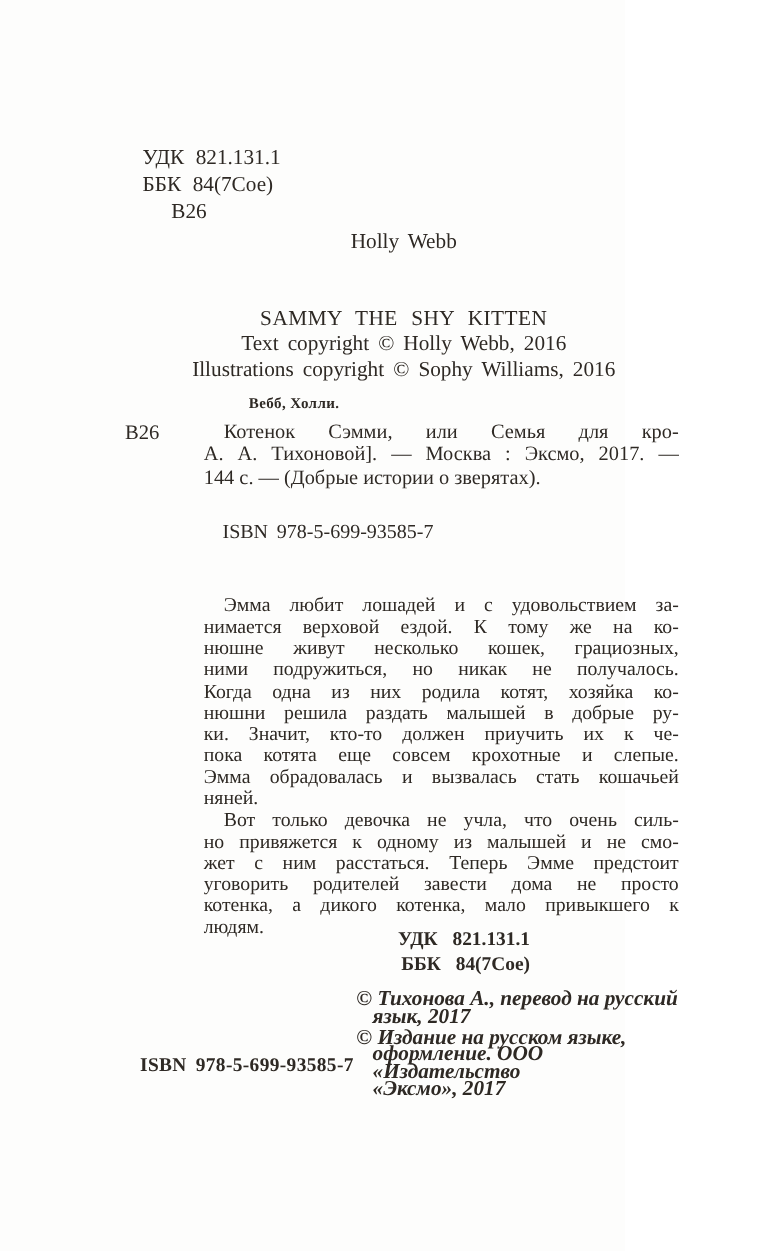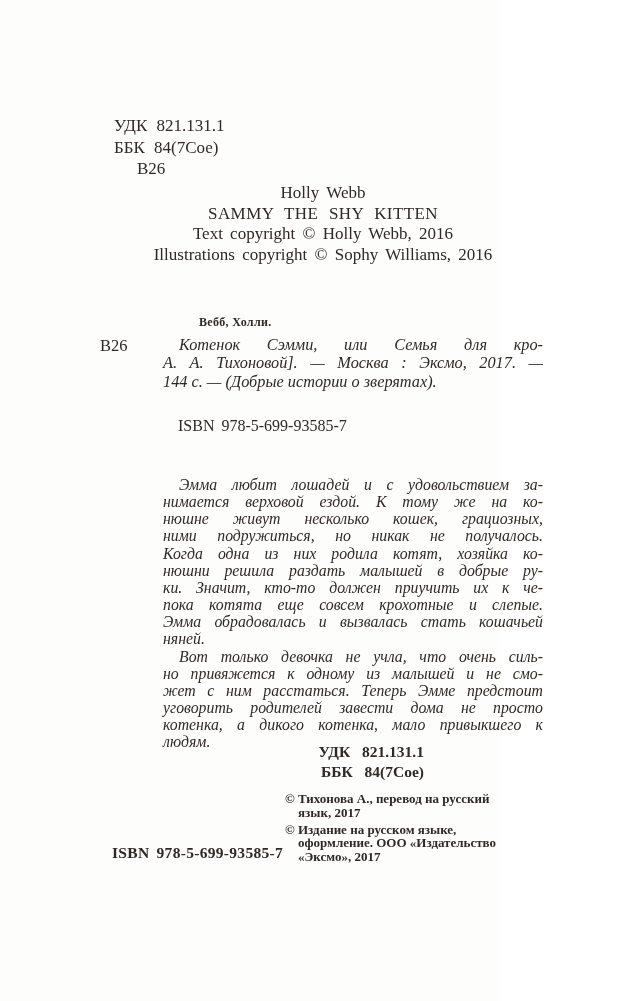--- a/index.html
+++ b/index.html
@@ -16,51 +16,51 @@
     position: absolute; left: 114px; top: 115px;
     font-size: 17px; line-height: 21.5px; word-spacing: 5px; white-space: nowrap;
   }
   .code-indent { padding-left: 23px; }
 
   .header {
     position: absolute; left: 100px; top: 183px; width: 446px;
     text-align: center; font-size: 17px; line-height: 20.6px; word-spacing: 3px;
     white-space: nowrap;
   }
-  .orig-title { letter-spacing: 0.4px; word-spacing: 6px; }
+  .orig-title { letter-spacing: 0.4px; word-spacing: 6px; margin-top: 41px; }
 
   .cat-heading {
     position: absolute; left: 163px; top: 315px;
     font-weight: bold; font-size: 12px; letter-spacing: 0.3px; margin-left: 36px;
   }
   .cat-code { position: absolute; left: 100px; top: 336px; font-size: 16.5px; }
   .cat-lines {
     position: absolute; left: 163px; top: 336px; width: 380px;
     font-size: 16.3px; line-height: 18.4px;
   }
   .cat-isbn { position: absolute; left: 178px; top: 417px; font-size: 16px; word-spacing: 3px; }
 
   .annotation {
     position: absolute; left: 163px; top: 444px; width: 380px;
     font-size: 15.8px; line-height: 17.15px; margin-top: 32px;
   }
 
-  .jlines > div { text-align: justify; text-align-last: justify; font-style: italic; }
+  .jlines > div { text-align: justify; text-align-last: justify; }
   .jlines > div:last-child { text-align-last: left; }
   .indent-first > div:first-child { text-indent: 16px; }
 
   .bottom-codes {
     position: absolute; right: 76px; top: 742px;
     text-align: right; font-weight: bold; font-size: 15.5px;
     line-height: 20px; word-spacing: 8px; white-space: nowrap;
   }
 
   .copyrights {
     position: absolute; left: 285px; top: 792px; width: 268px;
-    font-weight: bold; font-size: 13px; line-height: 13.8px;
+    font-weight: bold; font-size: 17px; line-height: 13.8px; font-style: italic;
   }
   .copy-entry > div:not(:first-child) { padding-left: 13px; }
   .copy-entry + .copy-entry { margin-top: 3px; }
 
   .bottom-isbn {
     position: absolute; left: 112px; top: 844px;
     font-weight: bold; font-size: 15.5px; word-spacing: 3px; letter-spacing: 0.3px;
     white-space: nowrap;
   }
 </style>

